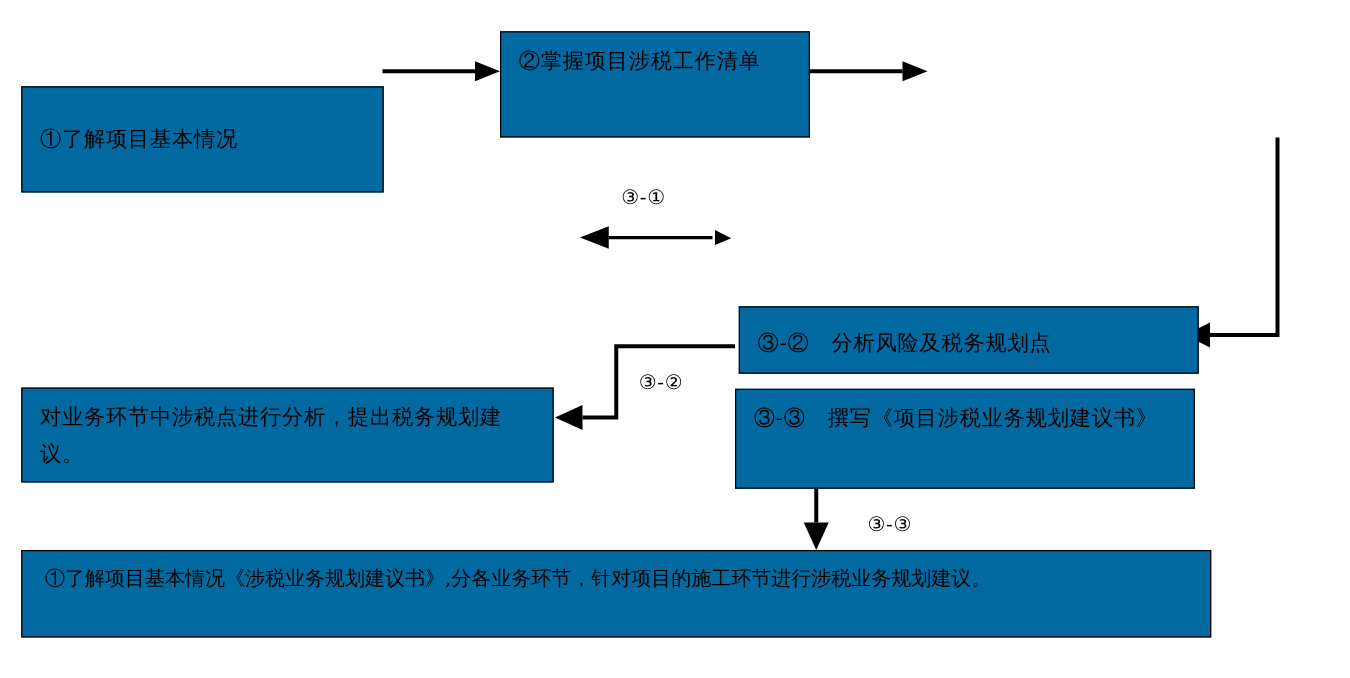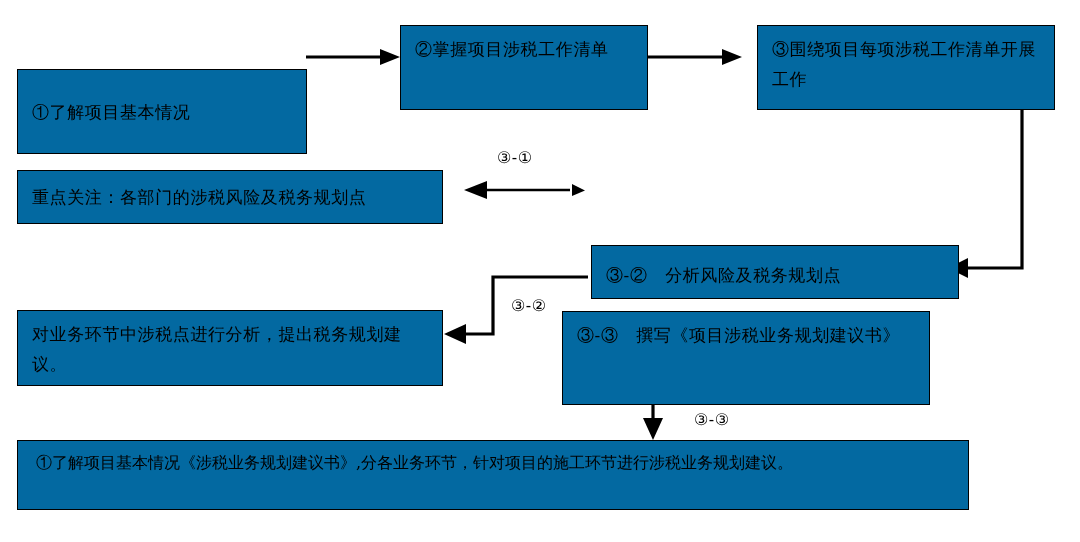--- a/index.html
+++ b/index.html
@@ -109,34 +109,28 @@
   </svg>
 
   <div class="box vcenter" style="left:17px; top:25px; width:290px; height:85px;margin-top:44px;">
     <span>①了解项目基本情况</span>
   </div>
 
   <div class="box" style="left:400px; top:25px; width:248px; height:85px;">
     <span>②掌握项目涉税工作清单</span>
   </div>
 
-  <div class="box" style="left:757px; top:25px; width:298px; height:85px;">
-    <span>③围绕项目每项涉税工作清单开展工作</span>
-  </div>
 
-  <div class="box vcenter" style="left:17px; top:170px; width:426px; height:54px;">
-    <span>重点关注：各部门的涉税风险及税务规划点</span>
-  </div>
 
 
   <div class="box vcenter" style="left:591px; top:245px; width:368px; height:54px;align-items:flex-end;">
     <span>③-②　分析风险及税务规划点</span>
   </div>
 
-  <div class="box" style="left:562px; top:311px; width:368px; height:94px;">
+  <div class="box" style="left:588px; top:311px; width:368px; height:80px;">
     <span>③-③　撰写《项目涉税业务规划建议书》</span>
   </div>
 
   <div class="box" style="left:17px; top:310px; width:426px; height:76px;">
     <span>对业务环节中涉税点进行分析，提出税务规划建议。</span>
   </div>
 
   <div class="box narrowtext" style="left:17px; top:440px; width:952px; height:70px; padding:6px 14px 6px 18px;">
     <span>①了解项目基本情况《涉税业务规划建议书》,分各业务环节，针对项目的施工环节进行涉税业务规划建议。</span>
   </div>

